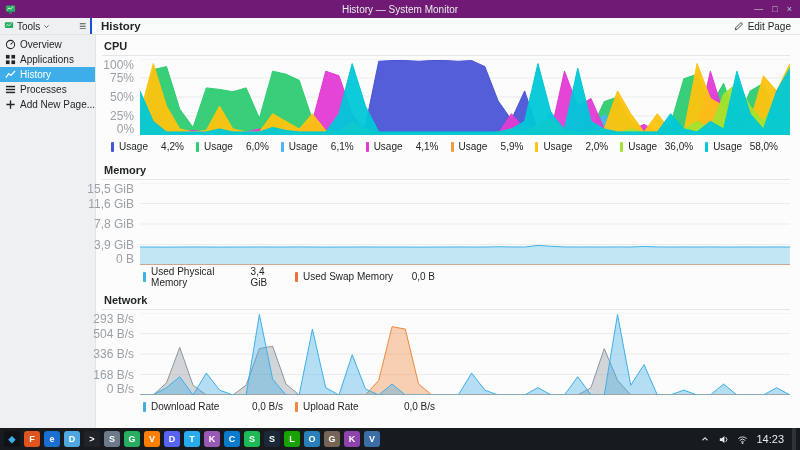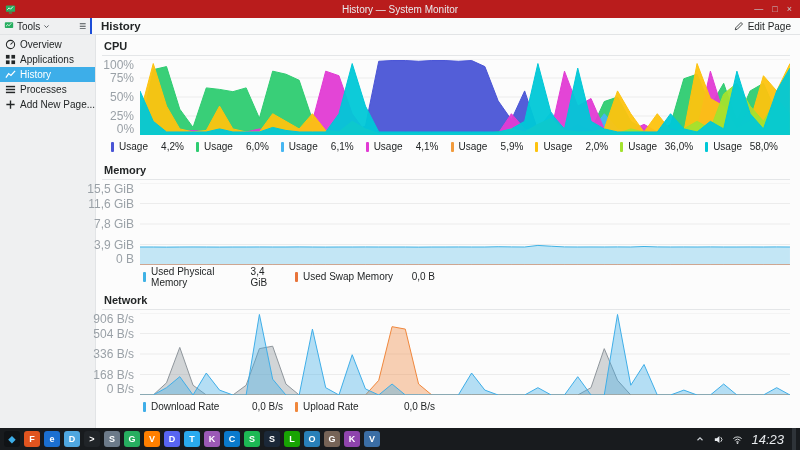--- a/index.html
+++ b/index.html
@@ -1,21 +1,21 @@
 <!DOCTYPE html>
 <html><head>
 <meta charset="utf-8">
 <style>
   *{margin:0;padding:0;box-sizing:border-box;}
   html,body{width:800px;height:450px;overflow:hidden;}
   body{font-family:"Liberation Sans",sans-serif;background:#fcfcfc;color:#232627;}
   .screen{width:800px;height:450px;display:flex;flex-direction:column;}
 
   
-  .titlebar{flex:0 0 18px;background:#b91c1c;color:#d7dadd;display:flex;align-items:center;position:relative;font-size:10px;}
+  .titlebar{flex:0 0 18px;background:#701a75;color:#d7dadd;display:flex;align-items:center;position:relative;font-size:10px;}
   .titlebar .win-icon{margin-left:5px;display:flex;align-items:center;z-index:1;}
   .tb-title{position:absolute;left:0;right:0;text-align:center;font-size:10px;color:#e8eaec;}
   .tb-buttons{margin-left:auto;display:flex;gap:9px;padding-right:8px;z-index:1;align-items:center;}
   .tb-btn{font-size:9px;line-height:9px;color:#c6cacd;cursor:default;}
 
   
   .toolbar{flex:0 0 17px;display:flex;align-items:stretch;background:#fafbfb;border-bottom:1px solid #e2e4e6;}
   .toolbar-left{flex:0 0 92px;border-right:2px solid #1d4ed8;display:flex;align-items:center;padding:0 4px;background:#eff0f1;}
   .tools-button{display:flex;align-items:center;gap:3px;font-size:10px;color:#232627;}
   .toolbar-right{flex:1;display:flex;align-items:center;padding:0 9px;}
@@ -50,21 +50,21 @@
   .entry{display:flex;align-items:center;padding-right:12px;height:13px;}
   .swatch{width:3px;height:10px;border-radius:1px;margin-right:5px;flex:0 0 3px;}
   .lvalue{margin-left:auto;}
 
   
   .taskbar{flex:0 0 22px;background:#181b1e;display:flex;align-items:center;gap:4px;padding:0 4px;}
   .tb-icon{width:16px;height:16px;border-radius:3px;color:#fff;font-size:9px;font-weight:700;display:flex;align-items:center;justify-content:center;flex:0 0 16px;cursor:default;}
   .tb-spacer{flex:1;}
   .tray{display:flex;align-items:center;gap:8px;margin-right:4px;}
   .tray svg{display:block;}
-  .clock{font-size:13px;color:#e8ebee;font-style:italic;}
+  .clock{font-size:11px;color:#e8ebee;}
   .edge-strip{width:4px;height:100%;background:#2e3338;}
 </style>
 </head>
 <body>
 
 <div class="screen">
 
   <div class="titlebar">
     <span class="win-icon">
       <svg width="11" height="11" viewBox="0 0 12 12">
@@ -288,21 +288,21 @@
               <span class="lvalue">0,0 B</span>
             </div>
           </div>
       </div>
 
       <div class="section">
         <div class="section-title">Network</div>
         <div class="rule"></div>
         <div class="chart-wrap" style="height:82px;">
           <div class="yaxis">
-              <div class="tick first" style="top: 0%;">906 B/s</div>
+              <div class="tick first" style="top: 0%;">293 B/s</div>
               <div class="tick" style="top: 25%;">504 B/s</div>
               <div class="tick" style="top: 50%;">336 B/s</div>
               <div class="tick" style="top: 75%;">168 B/s</div>
               <div class="tick last" style="top: 100%;">0 B/s</div>
             </div>
           <div class="plot">
             <svg class="chart" viewBox="0 0 100 100" preserveAspectRatio="none">
                 <line x1="0" x2="100" y1="0" y2="0" stroke="#ececec" stroke-width="1" vector-effect="non-scaling-stroke"></line>
                 <line x1="0" x2="100" y1="25" y2="25" stroke="#ececec" stroke-width="1" vector-effect="non-scaling-stroke"></line>
                 <line x1="0" x2="100" y1="50" y2="50" stroke="#ececec" stroke-width="1" vector-effect="non-scaling-stroke"></line>

